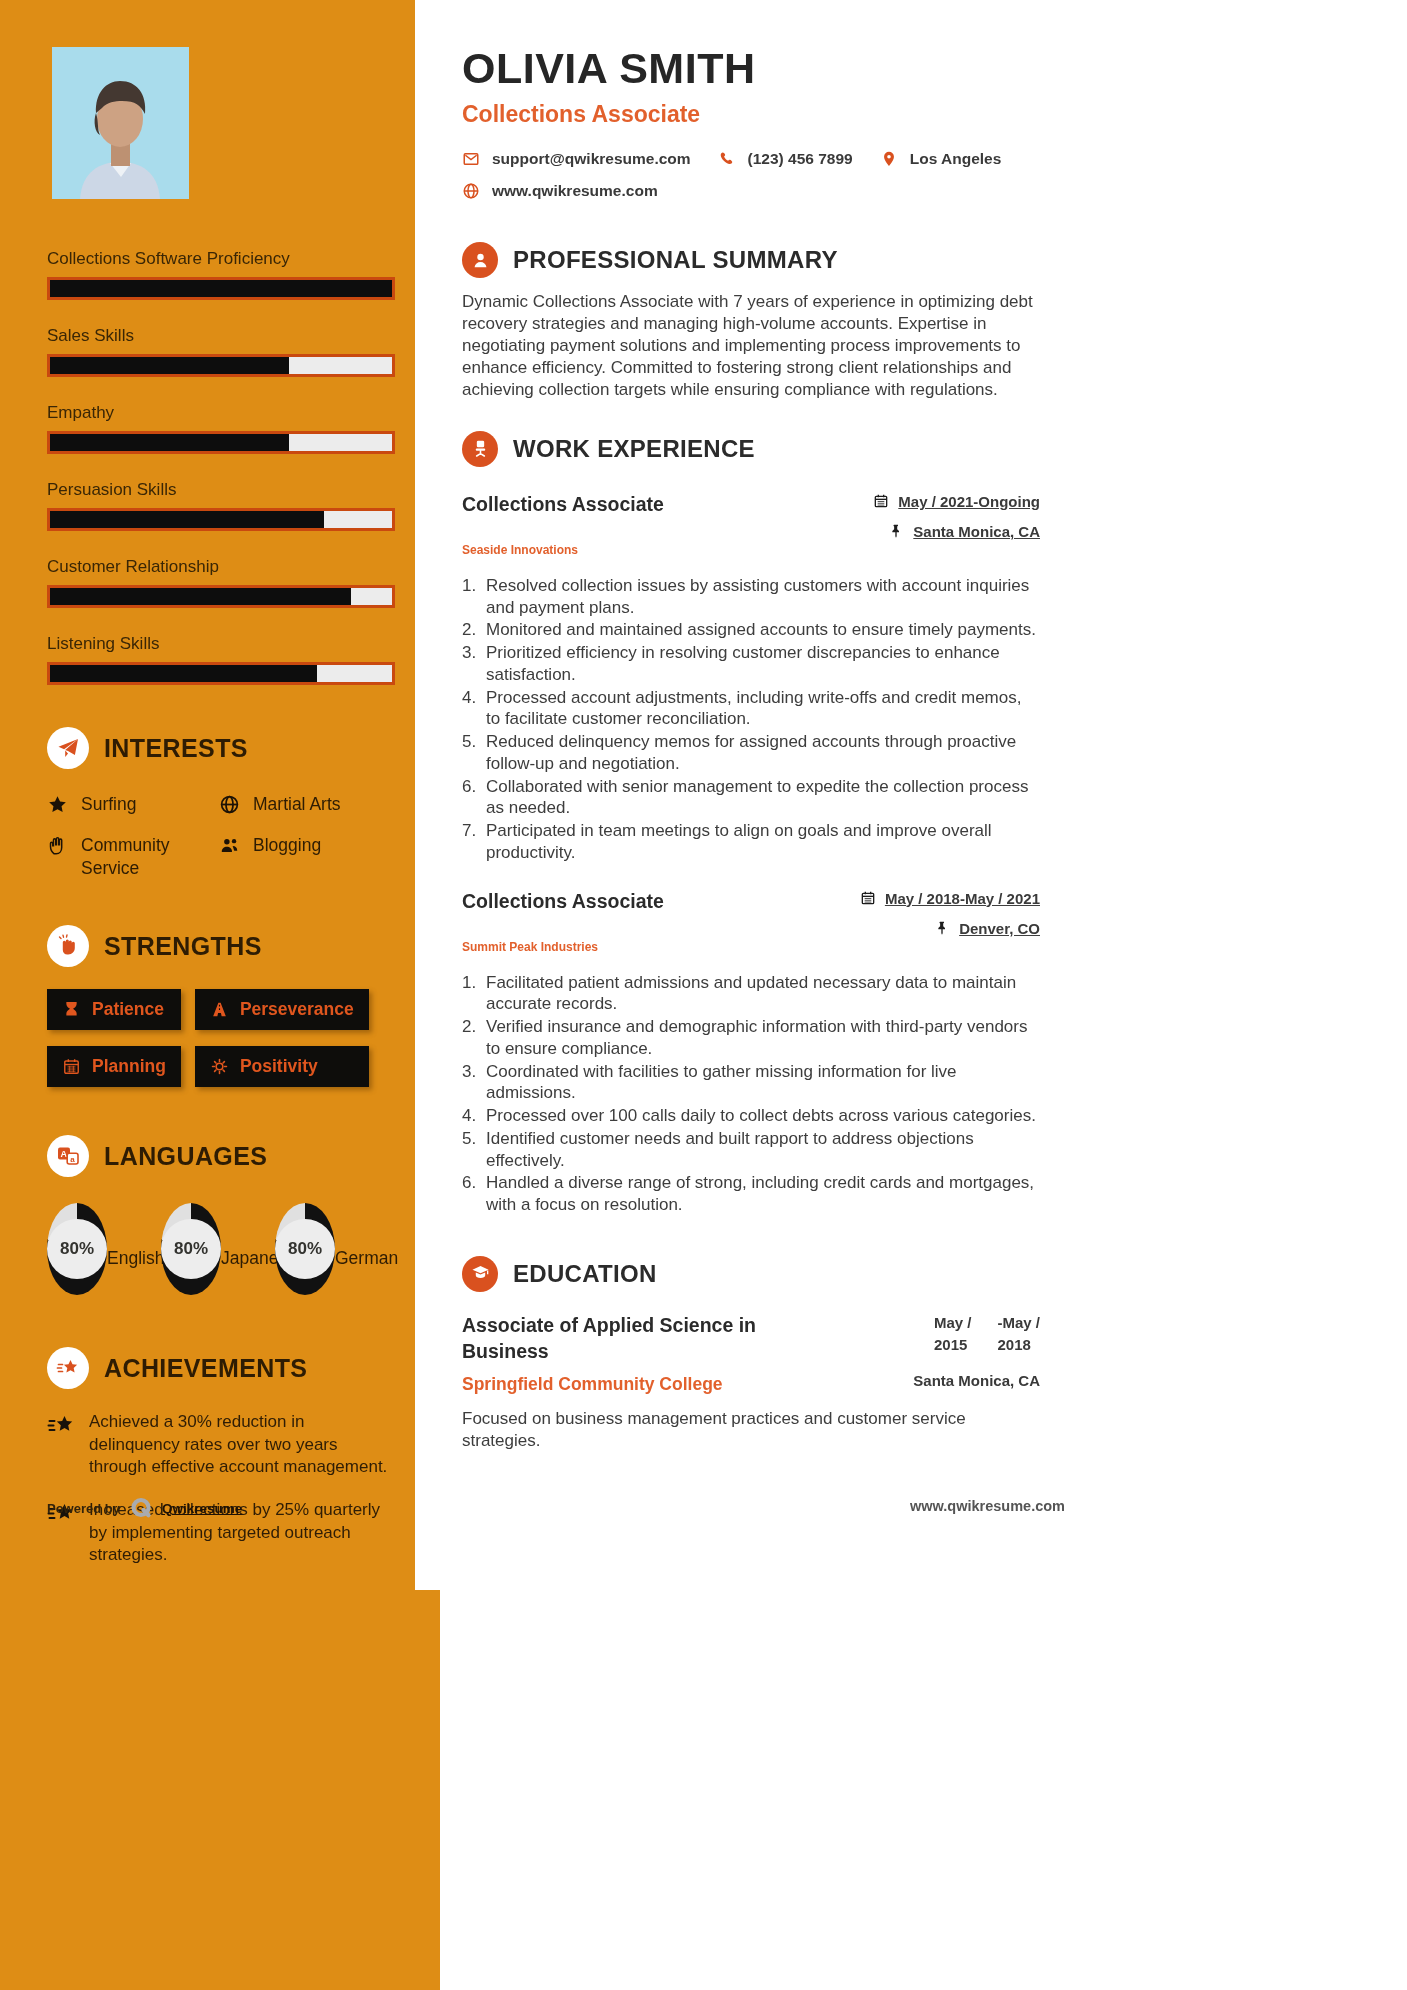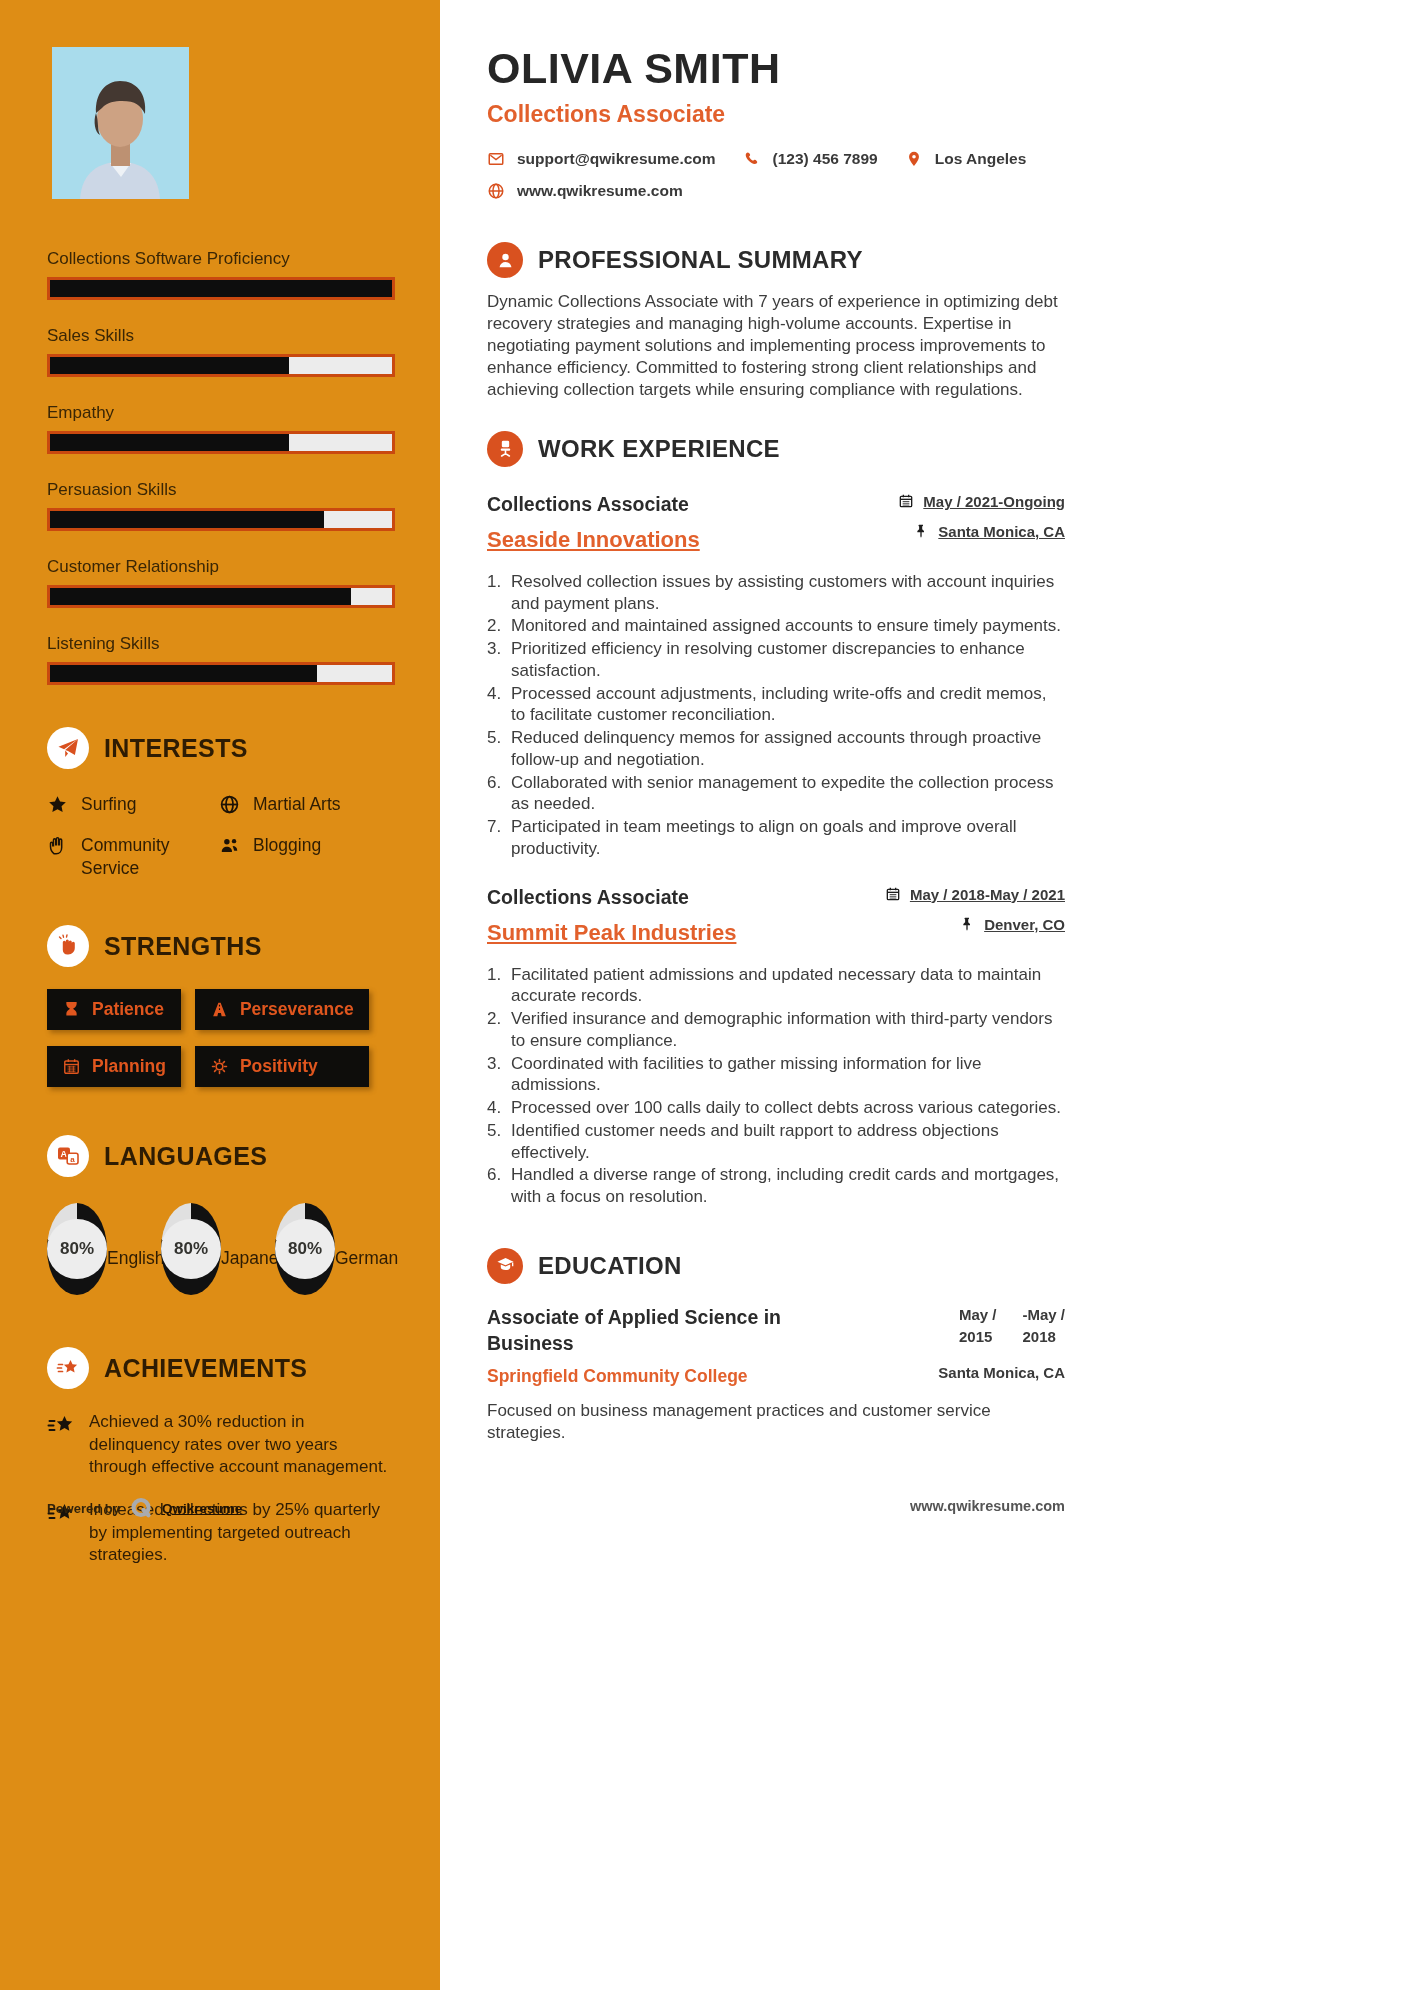--- a/index.html
+++ b/index.html
@@ -52,40 +52,40 @@
   .achv{display:flex;gap:14px;margin-bottom:20px;font-size:17px;color:#2f1d05;line-height:1.33;}
   .achv .ac-icon{width:28px;height:26px;color:#18120a;flex:0 0 auto;margin-top:2px;}
   .achv .ac-icon svg{width:28px;height:26px;}
   
   .side-footer{position:absolute;left:47px;top:1496px;display:flex;align-items:center;gap:9px;}
   .powered-by{font-size:13px;font-weight:700;color:#33230a;}
   .q-logo{width:24px;height:24px;color:#a9abae;display:inline-flex;}
   .q-logo svg{width:24px;height:24px;}
   .brand-link{font-size:13.5px;font-weight:700;color:#1f1205;text-decoration:underline;}
   
-  .main{position:absolute;left:440px;top:0;width:967px;height:1590px;box-sizing:border-box;
+  .main{position:absolute;left:415px;top:0;width:967px;height:1590px;box-sizing:border-box;
     padding:46px 0 0 47px;background:#fff;}
   .main-inner{width:578px;}
   .name{font-size:43px;font-weight:800;color:#262626;letter-spacing:.5px;line-height:1.05;}
   .role{font-size:23px;font-weight:700;color:var(--accent-text,#e2602c);margin-top:10px;}
   .contact{margin-top:22px;display:flex;flex-wrap:wrap;gap:14px 27px;}
   .contact-item{display:flex;align-items:center;gap:12px;font-size:15.5px;font-weight:700;color:#3a3a3a;}
   .contact-item .ct-icon{width:18px;height:18px;color:var(--accent,#d9511f);display:inline-flex;}
   .contact-item .ct-icon svg{width:18px;height:18px;}
   .main-heading{display:flex;align-items:center;gap:15px;font-size:24px;font-weight:800;color:#2b2b2b;letter-spacing:.3px;}
   .icon-circle-dark{width:36px;height:36px;border-radius:50%;background:var(--accent,#d9511f);
     color:#fff;display:flex;align-items:center;justify-content:center;flex:0 0 auto;}
   .icon-circle-dark svg{width:21px;height:21px;}
   .summary-section{margin-top:42px;}
   .summary-text{margin-top:13px;font-size:17px;line-height:1.29;color:#3d3d3d;}
   .work-section{margin-top:30px;}
   .job{margin-top:26px;}
   .job-head{display:flex;justify-content:space-between;}
   .job-title{font-size:19.5px;font-weight:700;color:#2b2b2b;}
-  .job-company{font-size:22px;font-weight:700;color:var(--accent-text,#e2602c);margin-top:11px;text-decoration:underline;}
+  .job-company{font-size:12px;font-weight:700;color:var(--accent-text,#e2602c);margin-top:27px;}
   .job-meta{text-align:left;flex:0 0 auto;text-decoration:underline;}
   .meta-row{display:flex;justify-content:flex-end;align-items:center;gap:9px;
     font-size:15px;font-weight:700;color:#3a3a3a;}
   .meta-row + .meta-row{margin-top:13px;}
   .meta-icon{width:16px;height:16px;color:#1d1d1d;display:inline-flex;flex:0 0 auto;}
   .meta-icon svg{width:16px;height:16px;}
   .job-bullets{margin:18px 0 0 0;padding:0;list-style:none;counter-reset:jb;}
   .job-bullets li{counter-increment:jb;position:relative;padding-left:24px;
     font-size:17px;line-height:1.28;color:#3d3d3d;margin-bottom:1px;}
   .job-bullets li::before{content:counter(jb) ".";position:absolute;left:0;top:0;color:#3d3d3d;}

